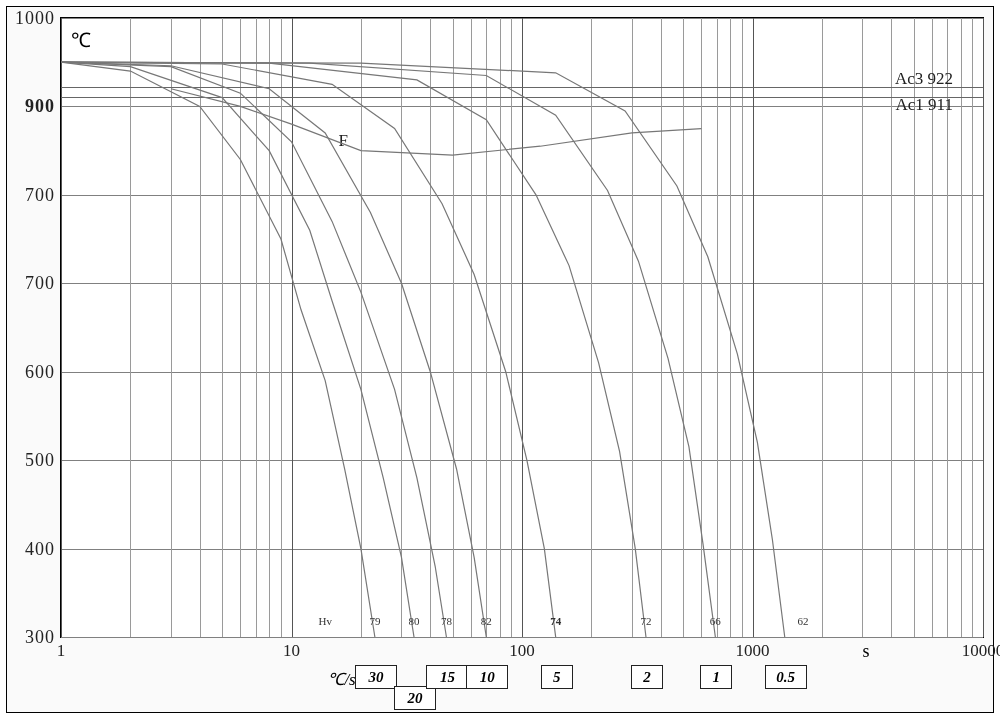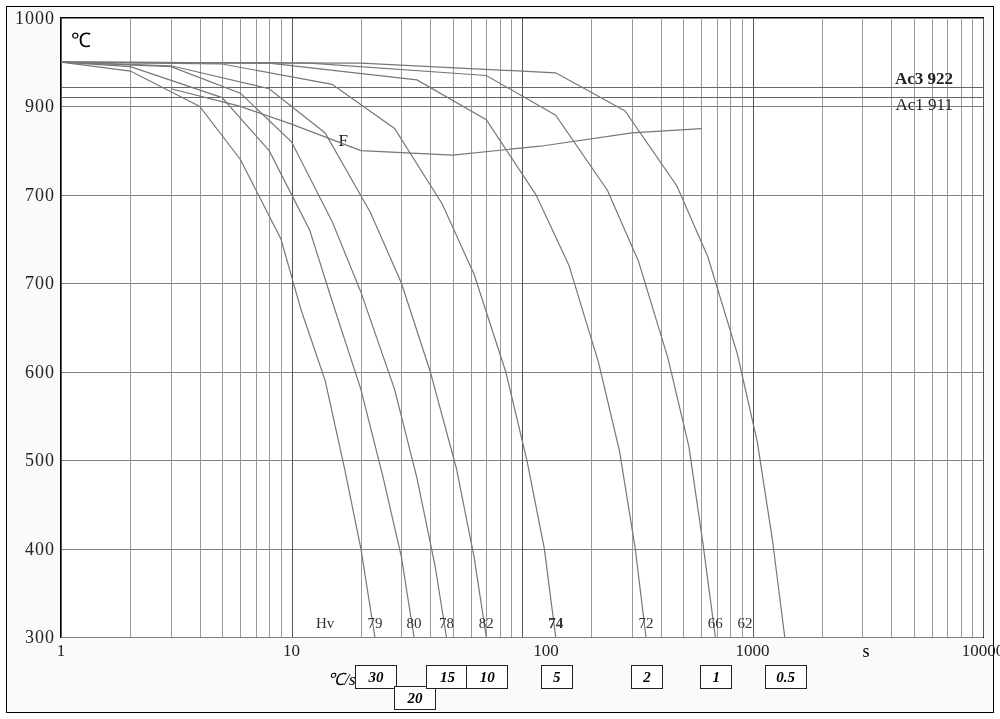--- a/index.html
+++ b/index.html
@@ -89,21 +89,21 @@
   .ac-line {
     position: absolute;
     left: 0; right: 0;
     height: 1px;
     background: #666;
   }
   .hv-label {
     position: absolute;
     top: 100%;
     transform: translate(-50%, -22px);
-    font-size: 15px;
+    font-size: 11px;
     font-family: "SimSun", serif;
     color: #333;
   }
   .rate-row {
     position: absolute;
     left: 0; right: 0;
     top: 100%;
     margin-top: 28px;
     height: 26px;
   }
@@ -150,21 +150,21 @@
         <span class="ylabel" style="top: 530.571px;">400</span>
         <div class="major-hline" style="top: 442.143px;"></div>
         <span class="ylabel" style="top: 442.143px; text-align: center;">500</span>
         <div class="major-hline" style="top: 353.714px;"></div>
         <span class="ylabel" style="top: 353.714px;">600</span>
         <div class="major-hline" style="top: 265.286px;"></div>
         <span class="ylabel" style="top: 265.286px;">700</span>
         <div class="major-hline" style="top: 176.857px;"></div>
         <span class="ylabel" style="top: 176.857px;">700</span>
         <div class="major-hline" style="top: 88.4286px;"></div>
-        <span class="ylabel" style="top: 88.4286px;">900</span>
+        <span class="ylabel" style="top: 88.4286px; font-weight: bold;">900</span>
         <div class="major-hline" style="top: 0px;"></div>
         <span class="ylabel" style="top: 0px;">1000</span>
       </div>
 
     <div id="xgrid">
         <div class="grid-line" style="top: 0px; bottom: 0px; width: 1.2px; left: 0px; background: rgb(85, 85, 85);"></div>
         <div class="grid-line" style="top: 0px; bottom: 0px; width: 1px; left: 69.3874px; background: rgb(154, 154, 154);"></div>
         <div class="grid-line" style="top: 0px; bottom: 0px; width: 1px; left: 109.976px; background: rgb(154, 154, 154);"></div>
         <div class="grid-line" style="top: 0px; bottom: 0px; width: 1px; left: 138.775px; background: rgb(154, 154, 154);"></div>
         <div class="grid-line" style="top: 0px; bottom: 0px; width: 1px; left: 161.113px; background: rgb(154, 154, 154);"></div>
@@ -197,56 +197,56 @@
         <div class="grid-line" style="top: 0px; bottom: 0px; width: 1px; left: 852.613px; background: rgb(154, 154, 154);"></div>
         <div class="grid-line" style="top: 0px; bottom: 0px; width: 1px; left: 870.864px; background: rgb(154, 154, 154);"></div>
         <div class="grid-line" style="top: 0px; bottom: 0px; width: 1px; left: 886.295px; background: rgb(154, 154, 154);"></div>
         <div class="grid-line" style="top: 0px; bottom: 0px; width: 1px; left: 899.662px; background: rgb(154, 154, 154);"></div>
         <div class="grid-line" style="top: 0px; bottom: 0px; width: 1px; left: 911.453px; background: rgb(154, 154, 154);"></div>
         <div class="grid-line" style="top: 0px; bottom: 0px; width: 1.2px; left: 922px; background: rgb(85, 85, 85);"></div>
       </div>
 
     <div id="ac3" class="ac-line" style="top: 68.9743px;"></div>
     <div id="ac1" class="ac-line" style="top: 78.7014px;"></div>
-    <span id="ac3lbl" class="anno" style="right: 30px; top: 50.9743px; font-weight: bold;">Ac3 922</span>
+    <span id="ac3lbl" class="anno" style="right: 30px; top: 50.9743px;">Ac3 922</span>
     <span id="ac1lbl" class="anno" style="right: 30px; top: 76.7014px;">Ac1 911</span>
 
     <span id="phaseF" class="anno" style="left: 277.55px; top: 112.643px;">F</span>
 
     <svg class="plot-svg" id="curves" viewBox="0 0 922 619">
         <path d="M0.00 44.21 L69.39 53.06 L138.77 88.43 L179.36 141.49 L219.95 221.07 L240.04 291.81 L264.18 362.56 L283.62 450.99 L299.89 530.57 L313.88 619.00 " stroke="#8a8a8a" stroke-width="1.2" fill="none"></path>
         <path d="M0.00 44.21 L69.39 48.64 L161.11 79.59 L208.16 132.64 L248.75 212.23 L271.09 282.97 L299.89 371.40 L322.23 459.83 L340.48 539.41 L353.01 619.00 " stroke="#8a8a8a" stroke-width="1.2" fill="none"></path>
         <path d="M0.00 44.21 L109.98 48.64 L179.36 75.16 L230.50 123.80 L271.09 203.39 L299.89 274.13 L333.57 371.40 L355.91 459.83 L374.16 548.26 L385.42 619.00 " stroke="#8a8a8a" stroke-width="1.2" fill="none"></path>
         <path d="M0.00 44.21 L109.98 47.75 L208.16 70.74 L264.18 114.96 L309.43 194.54 L340.48 265.29 L369.27 353.71 L395.54 450.99 L413.15 539.41 L425.30 619.00 " stroke="#8a8a8a" stroke-width="1.2" fill="none"></path>
         <path d="M0.00 44.21 L161.11 45.98 L271.09 66.32 L333.57 110.54 L381.07 185.70 L413.15 256.44 L444.73 353.71 L465.88 442.14 L483.34 530.57 L494.68 619.00 " stroke="#8a8a8a" stroke-width="1.2" fill="none"></path>
         <path d="M0.00 44.21 L208.16 45.10 L355.91 61.90 L425.30 101.69 L474.99 176.86 L508.05 247.60 L537.63 344.87 L558.56 433.30 L574.26 530.57 L584.97 619.00 " stroke="#8a8a8a" stroke-width="1.2" fill="none"></path>
         <path d="M0.00 44.21 L248.75 45.10 L425.30 57.48 L494.68 97.27 L546.53 172.44 L577.44 243.18 L607.01 340.45 L627.95 428.88 L642.02 526.15 L654.35 619.00 " stroke="#333" stroke-width="1.8" fill="none"></path>
         <path d="M0.00 44.21 L299.89 45.10 L494.68 54.83 L564.07 92.85 L615.92 168.01 L646.82 238.76 L676.40 336.03 L696.38 424.46 L711.41 521.73 L723.74 619.00 " stroke="#8a8a8a" stroke-width="1.2" fill="none"></path>
         <path d="M109.98 70.74 L179.36 88.43 L230.50 106.11 L299.89 132.64 L391.61 137.06 L479.25 128.22 L570.98 114.96 L640.36 110.54 " stroke="#9a9a9a" stroke-width="1" fill="none"></path>
       </svg>
 
     <div id="xticks">
         <span class="xlabel-tick" style="left: 0px;">1</span>
         <span class="xlabel-tick" style="left: 230.5px;">10</span>
-        <span class="xlabel-tick" style="left: 461px; margin-left: 24px;">100</span>
+        <span class="xlabel-tick" style="left: 461px;">100</span>
         <span class="xlabel-tick" style="left: 691.5px;">1000</span>
         <span class="xlabel-tick" style="left: 922px;">10000</span>
       </div>
     <span id="xunit" class="x-unit" style="left: 801.476px;">s</span>
 
     <div id="hvrow">
         <span class="hv-label" style="left: 264.183px;">Hv</span>
         <span class="hv-label" style="left: 313.878px;">79</span>
         <span class="hv-label" style="left: 353.006px;">80</span>
         <span class="hv-label" style="left: 385.419px;">78</span>
         <span class="hv-label" style="left: 425.295px;">82</span>
         <span class="hv-label" style="left: 494.683px; font-weight: bold;">74</span>
         <span class="hv-label" style="left: 584.967px;">72</span>
         <span class="hv-label" style="left: 654.355px;">66</span>
-        <span class="hv-label" style="left: 684px;">62</span>
+        <span class="hv-label" style="left: 742px;">62</span>
       </div>
 
     <div class="rate-row" id="raterow">
       <span class="rate-prefix" id="rateprefix" style="left: 294.753px;">℃/s</span>
     <div class="rate-box" style="width: 40px; left: 293.878px;">30</div>
         <div class="rate-box" style="width: 40px; left: 333.006px; margin-top: 21px;">20</div>
         <div class="rate-box" style="width: 40px; left: 365.419px;">15</div>
         <div class="rate-box" style="width: 40px; left: 405.295px;">10</div>
         <div class="rate-box" style="width: 30px; left: 479.683px;">5</div>
         <div class="rate-box" style="width: 30px; left: 569.967px;">2</div>

